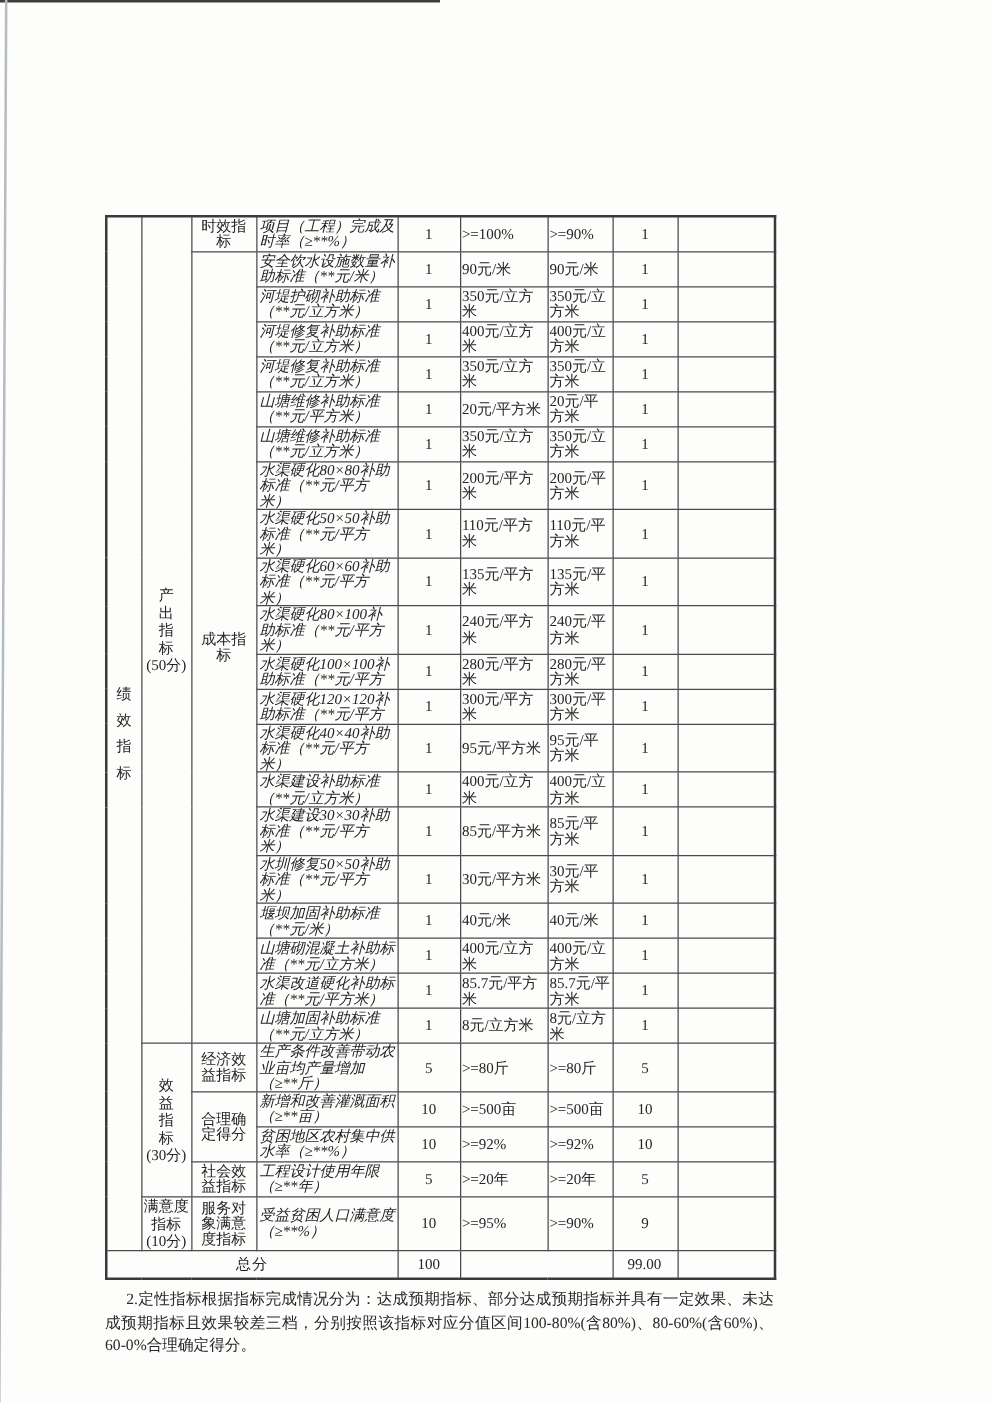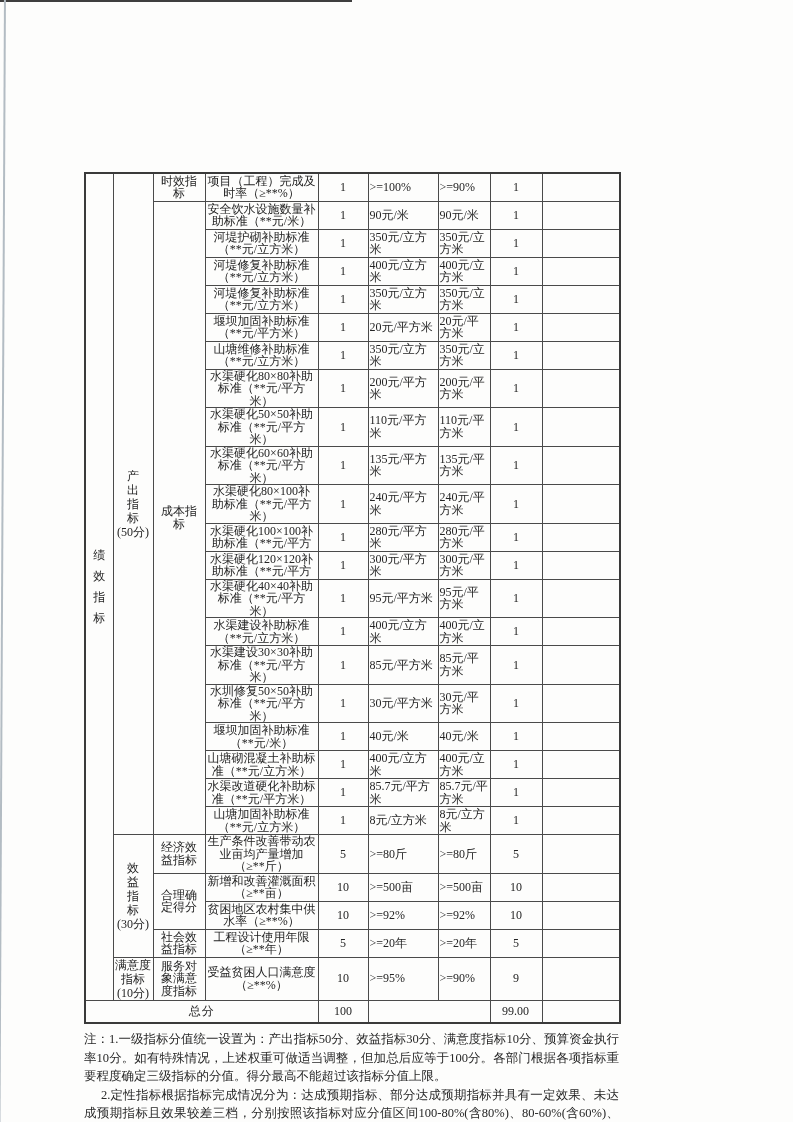--- a/index.html
+++ b/index.html
@@ -48,21 +48,21 @@
   }
   tr.ind-row { height: 28px; }
   td.c-vert {
     text-align: center;
     white-space: pre-line;
     padding: 0;
   }
   td.c-rowlabel { line-height: 21px; letter-spacing: 0; }
   td.c-seclabel { line-height: 14px; }
   td.c-group { text-align: center; }
-  td.c-name  { text-align: center; }
+  td.c-name  { text-align: left; font-style: italic; }
   td.c-pts   { text-align: center; }
   td.c-target, td.c-actual { text-align: left; padding: 0 1px; margin-left: 47px; }
   td.c-score { text-align: center; }
   td.c-remark { }
   tr.total-row { height: 23px; }
   tr.total-row td { font-size: 12px; line-height: 15px; }
   td.c-total-label { text-align: center; letter-spacing: 1px; }
   td.c-total-pts { text-align: center; }
   td.c-total-score { text-align: center; padding-right: 3px; }
   .notes {
@@ -142,21 +142,21 @@
           </tr>
           <tr class="ind-row">
             <td class="c-name">河堤修复补助标准（**元/立方米）</td>
             <td class="c-pts">1</td>
             <td class="c-target">350元/立方米</td>
             <td class="c-actual">350元/立方米</td>
             <td class="c-score">1</td>
             <td class="c-remark"></td>
           </tr>
           <tr class="ind-row">
-            <td class="c-name">堰坝加固补助标准（**元/平方米）</td>
+            <td class="c-name">山塘维修补助标准（**元/平方米）</td>
             <td class="c-pts">1</td>
             <td class="c-target">20元/平方米</td>
             <td class="c-actual">20元/平方米</td>
             <td class="c-score">1</td>
             <td class="c-remark"></td>
           </tr>
           <tr class="ind-row">
             <td class="c-name">山塘维修补助标准（**元/立方米）</td>
             <td class="c-pts">1</td>
             <td class="c-target">350元/立方米</td>
@@ -332,17 +332,16 @@
             <td class="c-total-label" colspan="4">总分</td>
             <td class="c-total-pts">100</td>
             <td class="c-remark" colspan="2"></td>
             <td class="c-total-score">99.00</td>
             <td class="c-remark"></td>
           </tr>
         </tbody>
     </table>
 
     <div class="notes" id="notes-block">
-        <p>注：1.一级指标分值统一设置为：产出指标50分、效益指标30分、满意度指标10分、预算资金执行率10分。如有特殊情况，上述权重可做适当调整，但加总后应等于100分。各部门根据各项指标重要程度确定三级指标的分值。得分最高不能超过该指标分值上限。</p>
         <p class="indent">2.定性指标根据指标完成情况分为：达成预期指标、部分达成预期指标并具有一定效果、未达成预期指标且效果较差三档，分别按照该指标对应分值区间100-80%(含80%)、80-60%(含60%)、60-0%合理确定得分。</p>
       </div>
   </div>
 </div>
 
 </body></html>

